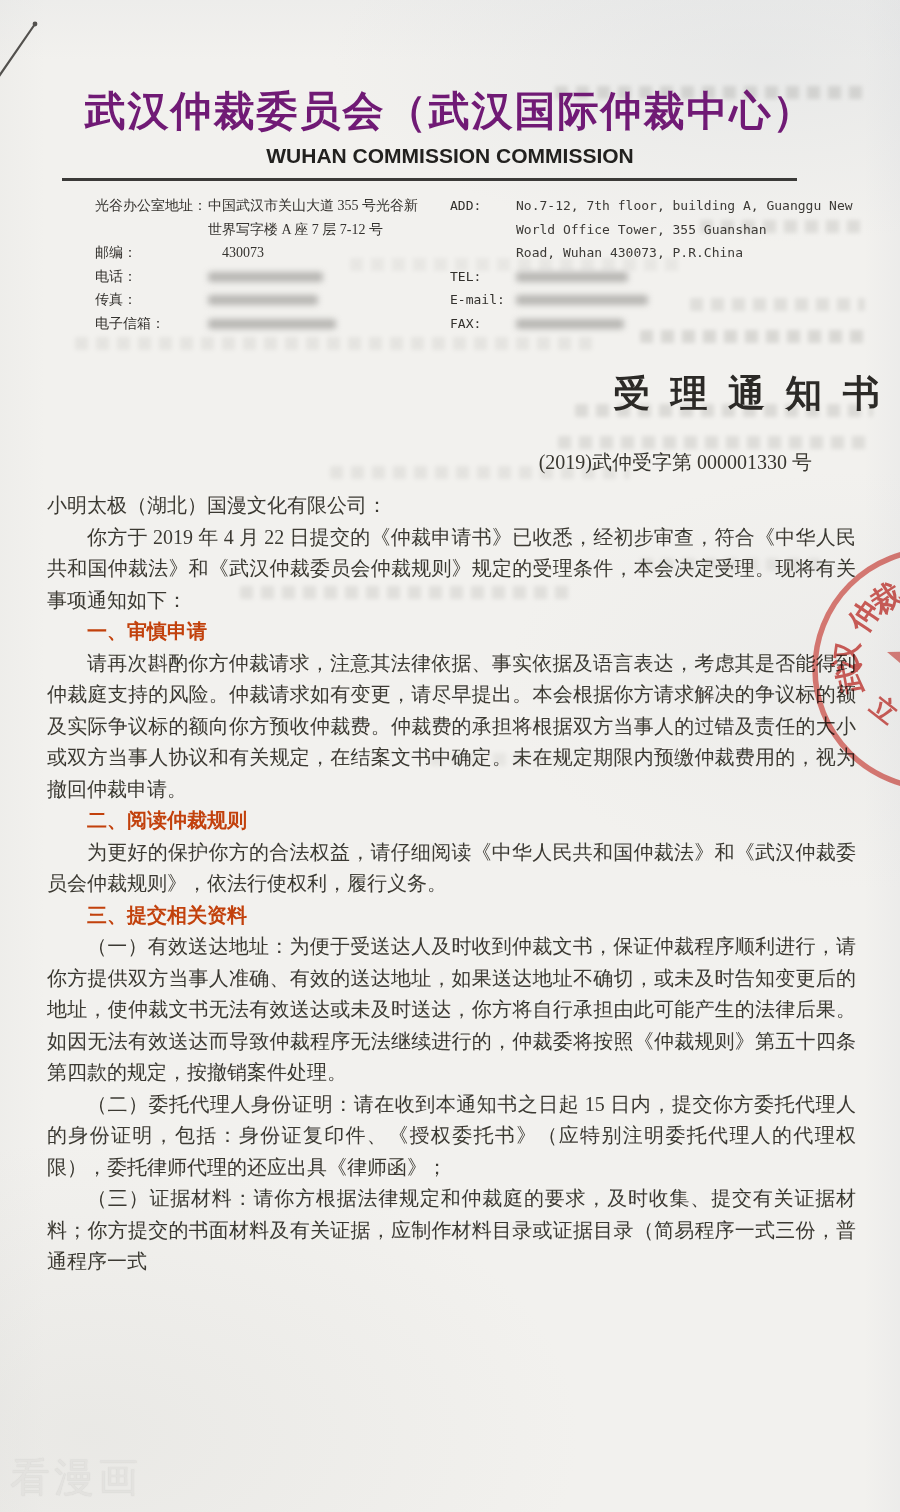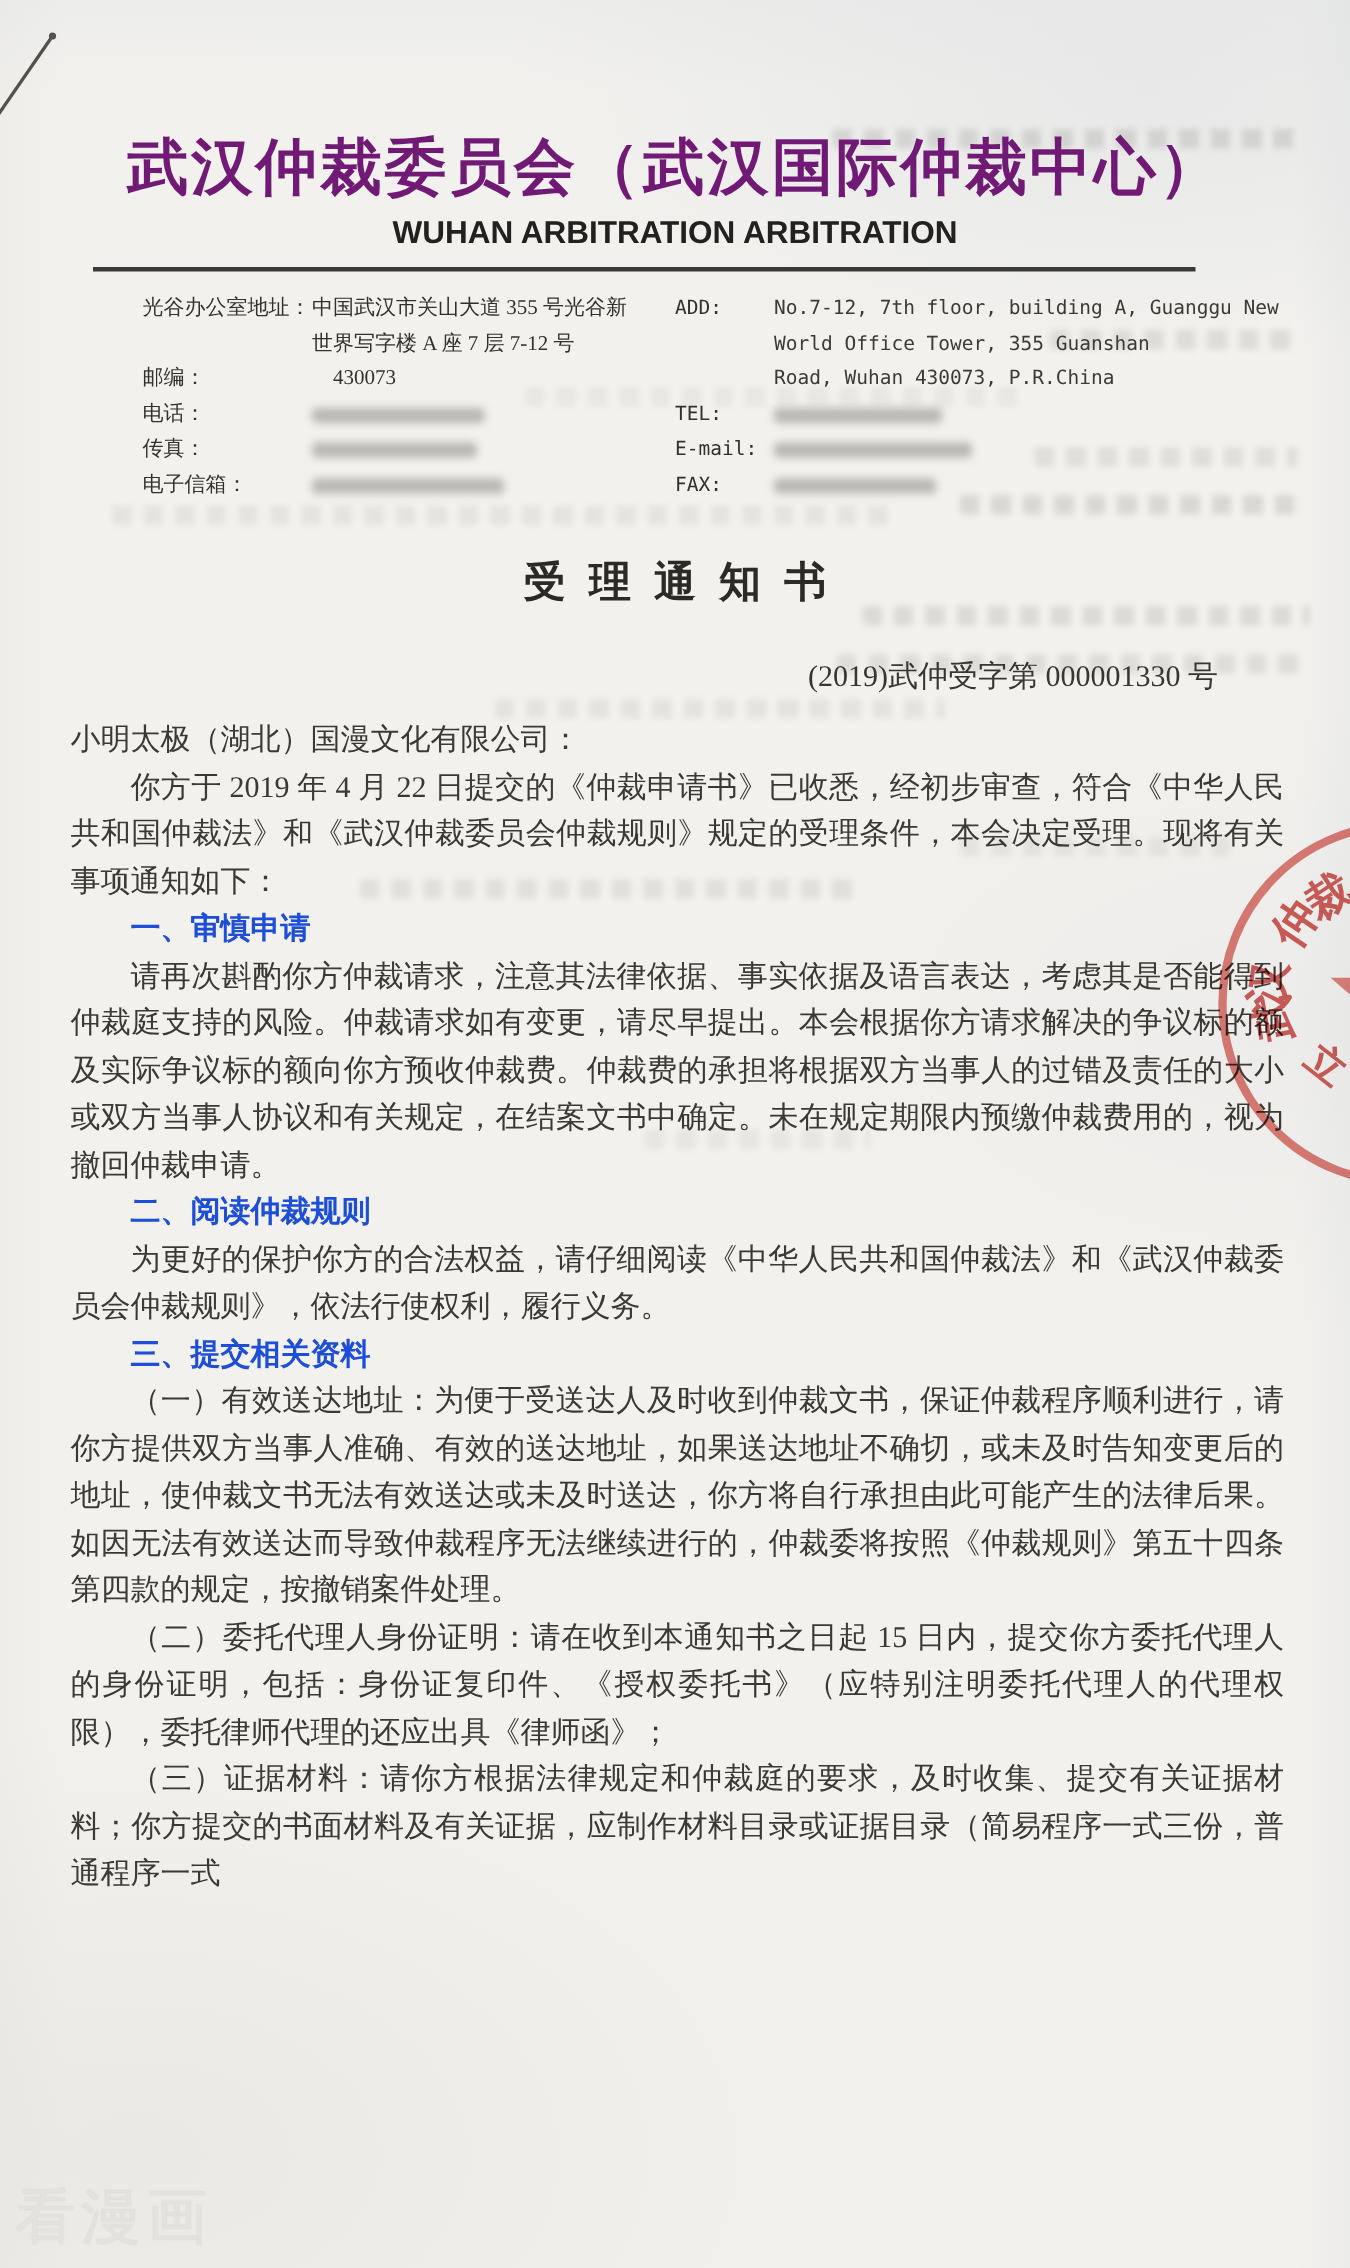--- a/index.html
+++ b/index.html
@@ -58,38 +58,38 @@
   .col-left .lbl{width:113px;}
   .col-right .lbl{width:66px;font-family:"DejaVu Sans Mono","Liberation Mono",monospace;font-size:13px;}
   .col-right .val{font-family:"DejaVu Sans Mono","Liberation Mono",monospace;font-size:13px;color:#3c3a36;}
   .val-indent{padding-left:14px;}
   .redact{
     display:inline-block;height:10px;margin-top:7px;border-radius:3px;
     background:#a9a8a5;filter:blur(3px);opacity:.8;
   }
 
   .doc-title{
-    margin-top:34px;text-align:center;
-    font-size:28px;font-weight:700;color:#2c2a27;
+    margin-top:34px;text-align:right;
+    font-size:37px;font-weight:700;color:#2c2a27;
     letter-spacing:.55em;text-indent:.55em;
   }
   .case-number{
     margin-top:30px;padding-right:88px;text-align:right;
     font-size:20px;color:#38362f;
   }
 
   .doc-body{
     margin:14px 44px 0 47px;
     font-size:20px;line-height:31.5px;color:#3b3932;
     text-align:justify;
   }
   .doc-body p{margin:0;padding:0;}
   .addressee{text-indent:0;}
   .para{text-indent:2em;}
-  .sec-heading{text-indent:2em;font-weight:700;color:#1d4ed8;}
+  .sec-heading{text-indent:2em;font-weight:700;color:#c2410c;}
 
   .seal{position:absolute;left:784px;top:519px;z-index:3;pointer-events:none;
         mix-blend-mode:multiply;opacity:.88;}
   .seal text{
     font-family:"Liberation Serif","DejaVu Serif",serif;font-weight:700;
     fill:#cf4a45;
   }
 
   .watermark{
     position:absolute;left:10px;top:1450px;z-index:4;
@@ -116,21 +116,21 @@
   <div class="bleed" style="left:240px;top:586px;width:330px;opacity:.14;"></div>
   <div class="bleed" style="left:430px;top:753px;width:150px;opacity:.09;"></div>
 
   <svg class="corner-mark" width="60" height="100" viewBox="0 0 60 100">
     <line x1="-5" y1="82" x2="35" y2="24" stroke="#53514e" stroke-width="2.2" stroke-linecap="round"></line>
     <circle cx="35" cy="24" r="2.4" fill="#53514e"></circle>
   </svg>
 
   <div class="content">
     <div class="header-cn">武汉仲裁委员会（武汉国际仲裁中心）</div>
-    <div class="header-en">WUHAN ARBITRATION ARBITRATION</div>
+    <div class="header-en">WUHAN COMMISSION COMMISSION</div>
     <div class="rule"></div>
 
     <div class="contact">
       <div class="col-left">
         <div class="crow">
           <span class="lbl">光谷办公室地址：</span>
           <span class="val">中国武汉市关山大道 355 号光谷新</span>
         </div>
         <div class="crow">
           <span class="lbl"></span>

